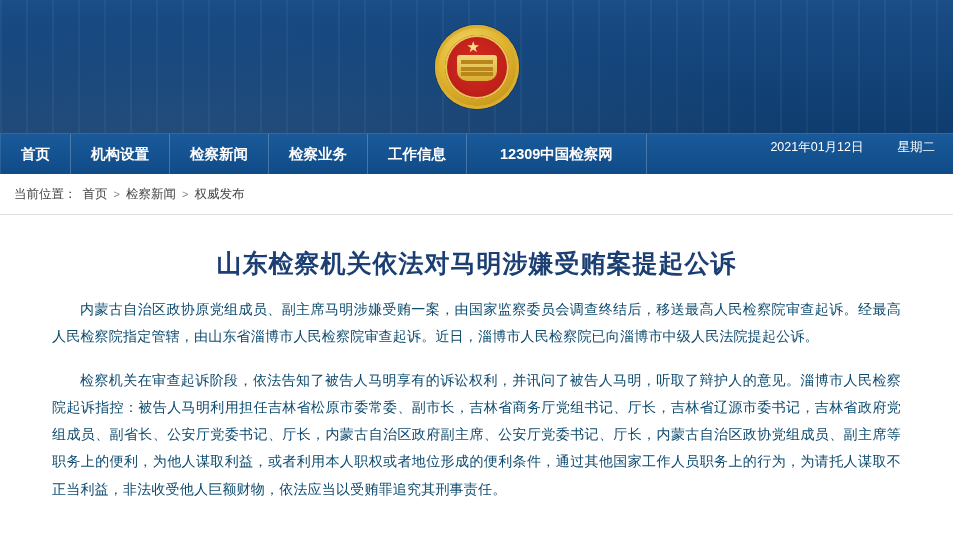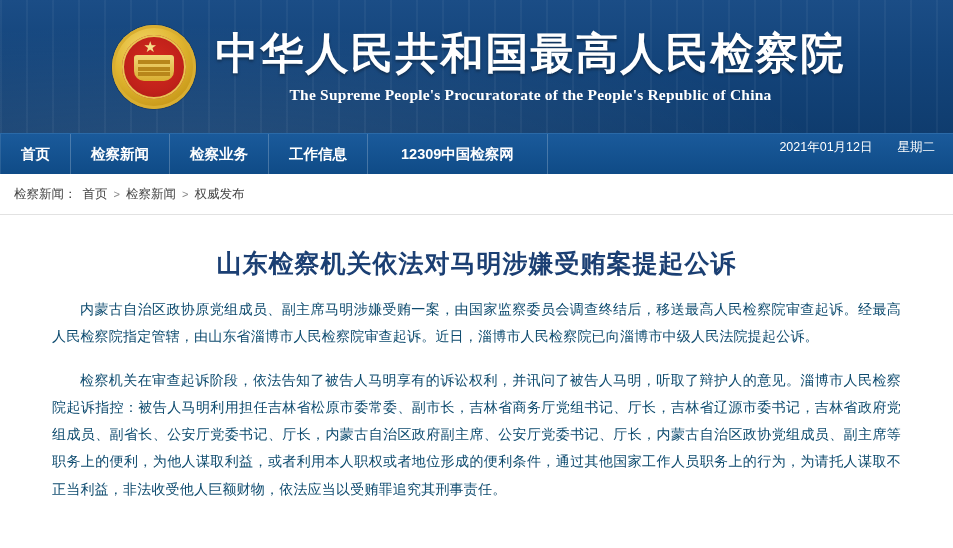--- a/index.html
+++ b/index.html
@@ -135,21 +135,21 @@
     border-left: 1px solid rgba(255,255,255,0.10);
   }
   .nav-item.wide {
     padding: 0 33px;
     text-align: center;
   }
   .nav-date {
     margin-left: auto;
     display: flex;
     align-items: center;
-    gap: 25px;
+    gap: 34px;
     color: #ffffff;
     font-size: 12.5px;
     padding: 0 18px 13px 14px;
     white-space: nowrap;
   }
 
   
   .breadcrumb-wrap {
     height: 40px;
     display: flex;
@@ -225,42 +225,39 @@
 <div class="page">
 
   <div class="banner">
     <div class="banner-inner">
       <div class="emblem">
         <div class="ring"></div>
         <div class="inner-circle"></div>
         <div class="star">★</div>
         <div class="shield"></div>
       </div>
-      <div class="titles">
-        <div class="title-cn">中华人民共和国最高人民检察院</div>
-        <div class="title-en">The Supreme People's Procuratorate of the People's Republic of China</div>
-      </div>
     </div>
   </div>
 
   <div class="navbar">
     <div class="nav-item">首页</div>
+    <div class="nav-item">机构设置</div>
     <div class="nav-item">检察新闻</div>
     <div class="nav-item">检察业务</div>
     <div class="nav-item">工作信息</div>
     <div class="nav-item wide">12309中国检察网</div>
     <div class="nav-date">
       <span>2021年01月12日</span>
       <span>星期二</span>
     </div>
   </div>
 
   <div class="breadcrumb-wrap">
     <div class="breadcrumb">
-      <span>检察新闻：</span>
+      <span>当前位置：</span>
       <a class="crumb-link">首页</a>
       <span class="sep">&gt;</span>
       <a class="crumb-link">检察新闻</a>
       <span class="sep">&gt;</span>
       <a class="crumb-link">权威发布</a>
     </div>
   </div>
 
   <div class="article">
     <h1 class="article-title">山东检察机关依法对马明涉嫌受贿案提起公诉</h1>

